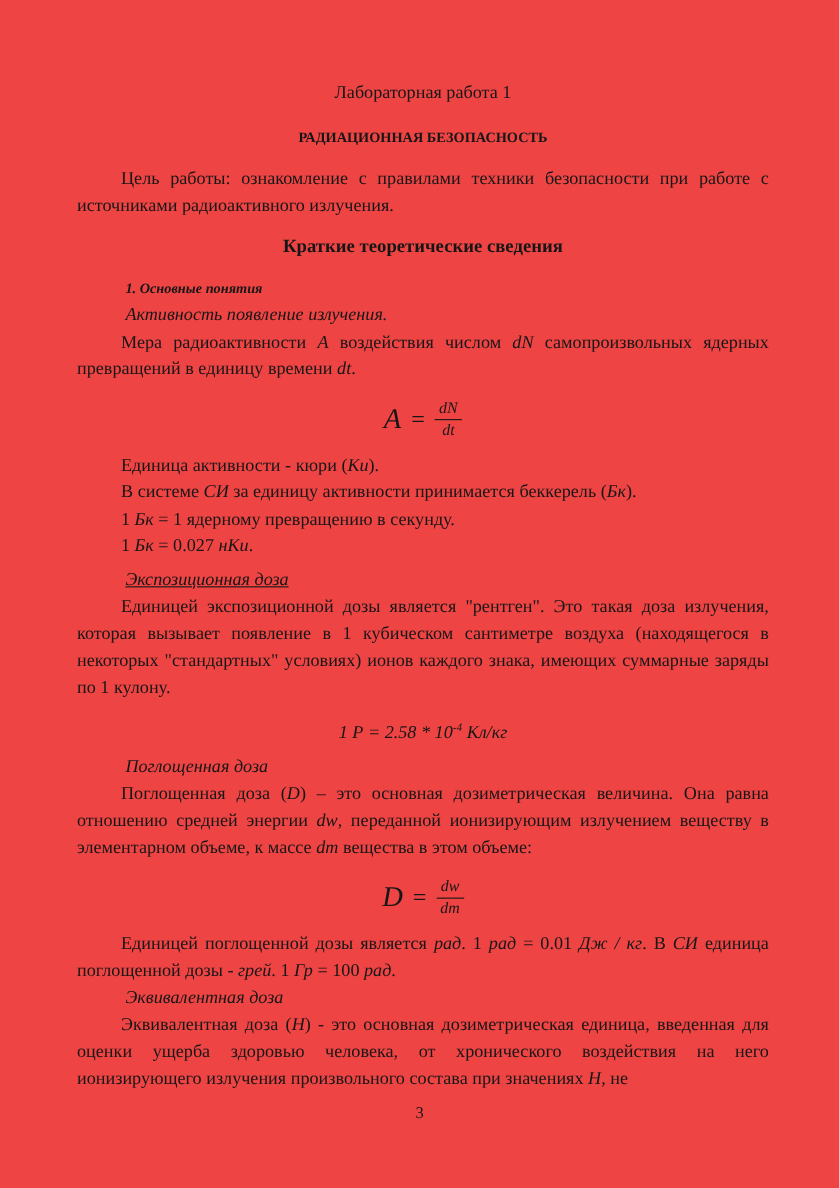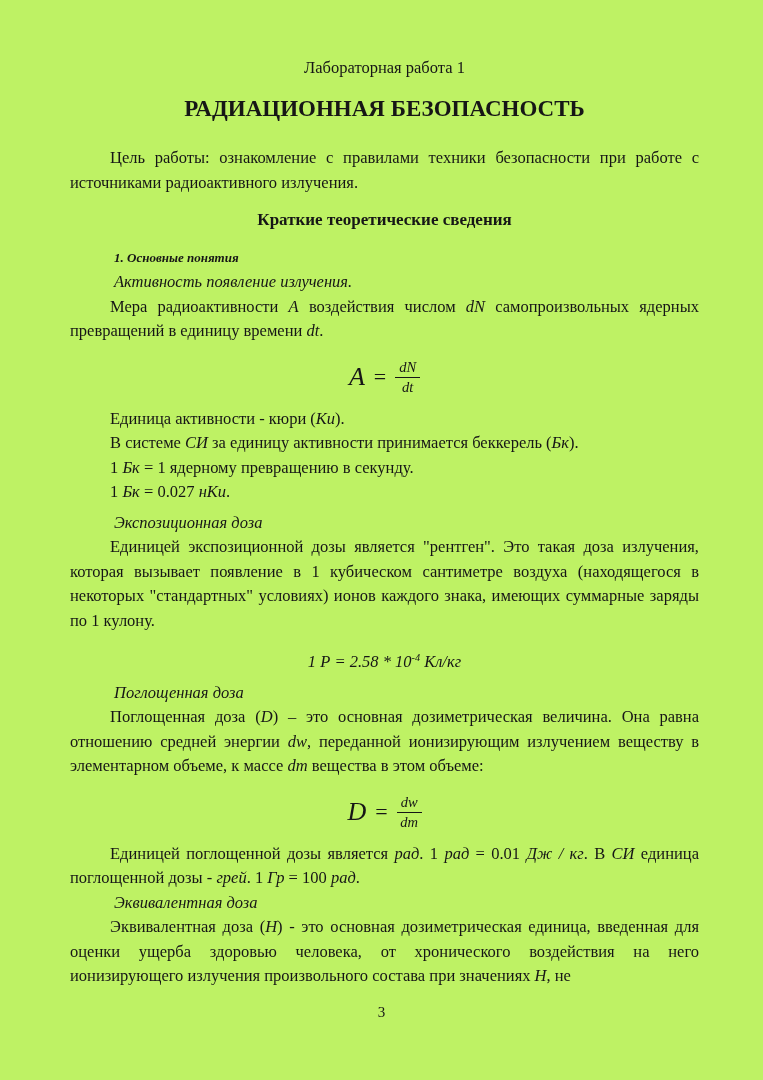--- a/index.html
+++ b/index.html
@@ -5,39 +5,39 @@
   * { margin: 0; padding: 0; box-sizing: border-box; }
   html, body { background: #ffffff; }
   body {
     width: 763px; height: 1080px;
     font-family: "Liberation Serif", "DejaVu Serif", serif;
     color: #161616;
   }
   .page {
     position: relative;
     width: 763px; height: 1080px;
-    background: #bef264;
-    padding: 56px 64px 0 70px;
+    background: #ef4444;
+    padding: 72px 64px 0 70px;
     font-size: 16.5px;
     line-height: 24.5px;
   }
   .center { text-align: center; }
   .bold { font-weight: bold; }
   .italic { font-style: italic; }
   .it { font-style: italic; }
   sup { font-size: 0.62em; line-height: 0; }
   .lab-header { margin-top: 0; }
-  .doc-title { margin-top: 16px; font-size: 23px; }
+  .doc-title { margin-top: 16px; font-size: 13px; }
   .para { text-align: justify; text-indent: 40px; }
-  .goal-para { margin-top: 25px; }
+  .goal-para { margin-top: 13px; }
   .section-heading { margin-top: 13px; font-size: 17px; }
   .sub-heading { margin-top: 13px; text-indent: 44px; font-size: 13px; }
   .term-heading { text-indent: 44px; }
   .unit-line { text-indent: 40px; }
-  .gap-top { margin-top: 6px; }
+  .gap-top { margin-top: 6px; text-decoration: underline; }
   .formula-block {
     display: flex; justify-content: center; align-items: center;
     margin: 10px 0 5px 0;
     height: 48px;
   }
   .f-lhs { font-style: italic; font-size: 26px; }
   .f-eq { font-size: 22px; margin: 0 9px; }
   .frac {
     display: inline-block; text-align: center;
     font-style: italic; font-size: 14.5px; line-height: 1.18;

